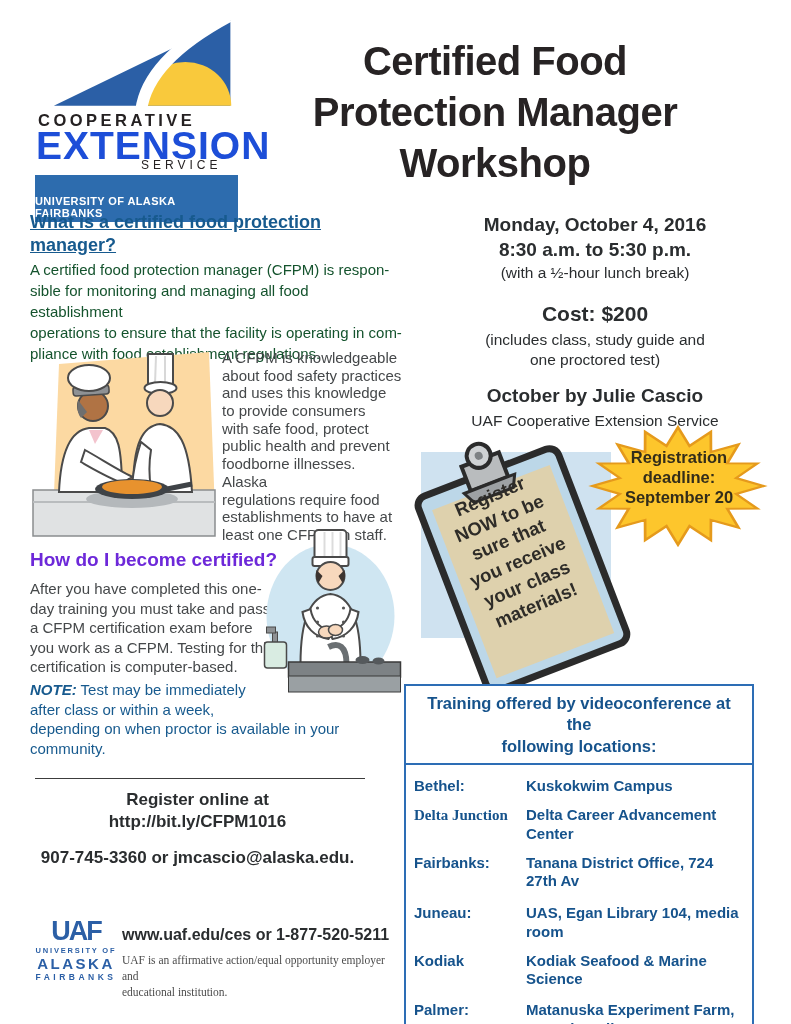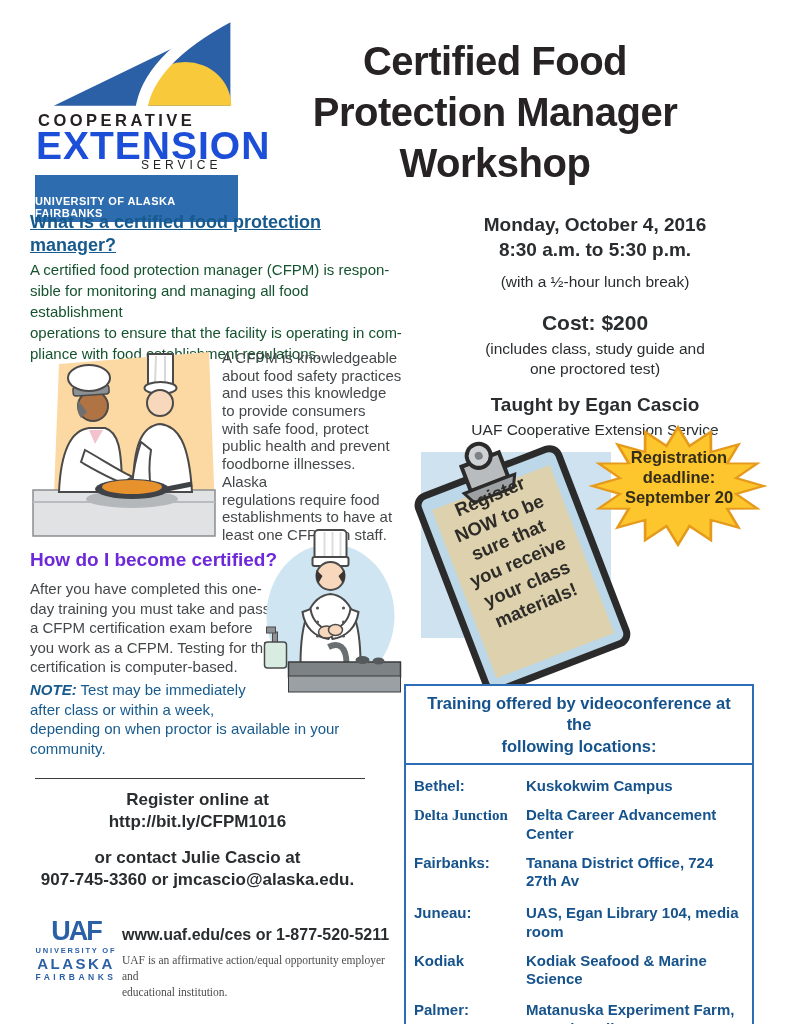--- a/index.html
+++ b/index.html
@@ -48,21 +48,21 @@
   .uaf-line2 { font-size:15px; font-weight:900; letter-spacing:2.5px; margin-top:1px; }
   .uaf-line3 { font-size:8.5px; font-weight:bold; letter-spacing:3.5px; margin-top:2px; }
   .footer-contact { left:122px; top:926px; font-size:16px; font-weight:bold; color:#2a2d2f; }
   .footer-disclaimer { left:122px; top:952px; width:270px; font-size:11.5px; color:#4c4c4c;
     font-family:"Liberation Serif", serif; line-height:1.4; }
 
   
   .event-info { left:405px; top:214px; width:380px; text-align:center; color:#2a2d2f; }
   .ev-date { font-size:19px; font-weight:bold; }
   .ev-time { font-size:19px; font-weight:bold; margin-top:3px; }
-  .ev-lunch { font-size:15.5px; margin-top:12px; }
+  .ev-lunch { font-size:15.5px; margin-top:3px; }
   .ev-cost { font-size:21px; font-weight:bold; margin-top:20px; }
   .ev-cost-detail { font-size:15.5px; line-height:1.3; margin-top:4px; }
   .ev-instructor { font-size:19px; font-weight:bold; margin-top:15px; }
   .ev-org { font-size:15.5px; margin-top:5px; }
 
   .promo-bg { left:421px; top:452px; width:190px; height:186px; background:#cfe2f0; }
   .clipboard-svg { left:398px; top:426px; width:246px; height:268px; }
   .clipboard-text { left:438px; top:480px; width:150px; transform:rotate(-23deg);
     font-size:18.5px; font-weight:bold; color:#2e2c28; text-align:center; line-height:1.28; }
   .starburst-svg { left:588px; top:422px; width:180px; height:128px; }
@@ -199,42 +199,41 @@
     <rect x="30" y="152" width="112" height="16" fill="#9aa0a3" stroke="#3a3a3a" stroke-width="1"></rect>
     <ellipse cx="104" cy="136" rx="7" ry="4" fill="#55595c"></ellipse>
     <ellipse cx="120" cy="137" rx="6" ry="3.5" fill="#55595c"></ellipse>
   </svg>
 
   <div class="abs divider"></div>
   <div class="abs register-block">
     <div>Register online at</div>
     <div>http://bit.ly/CFPM1016</div>
     <div class="reg-gap"></div>
-    <div>or contact Julie Cascio at</div>
     <div>907-745-3360 or jmcascio@alaska.edu.</div>
   </div>
 
   <div class="abs uaf-logo">
     <div class="uaf-big">UAF</div>
     <div class="uaf-line1">UNIVERSITY OF</div>
     <div class="uaf-line2">ALASKA</div>
     <div class="uaf-line3">FAIRBANKS</div>
   </div>
   <div class="abs footer-contact">www.uaf.edu/ces or 1-877-520-5211</div>
   <div class="abs footer-disclaimer pre">UAF is an affirmative action/equal opportunity employer and
 educational institution.</div>
 
   <div class="abs event-info">
     <div class="ev-date">Monday, October 4, 2016</div>
     <div class="ev-time">8:30 a.m. to 5:30 p.m.</div>
     <div class="ev-lunch">(with a ½-hour lunch break)</div>
     <div class="ev-cost">Cost: $200</div>
     <div class="ev-cost-detail pre">(includes class, study guide and
 one proctored test)</div>
-    <div class="ev-instructor">Taught by Egan Cascio</div>
+    <div class="ev-instructor">October by Julie Cascio</div>
     <div class="ev-org">UAF Cooperative Extension Service</div>
   </div>
 
   <div class="abs promo-bg"></div>
   <svg class="abs clipboard-svg" viewBox="0 0 246 268">
     <g transform="rotate(-21 123 140)">
       <rect x="48" y="40" width="150" height="208" rx="10" fill="#bcd7e8" stroke="#2b2b2b" stroke-width="7"></rect>
       <rect x="60" y="56" width="126" height="180" fill="#ded1ad"></rect>
       <rect x="103" y="26" width="40" height="26" fill="#b9bcbe" stroke="#2b2b2b" stroke-width="4"></rect>
       <circle cx="123" cy="22" r="12" fill="#cfd2d4" stroke="#2b2b2b" stroke-width="4"></circle>

